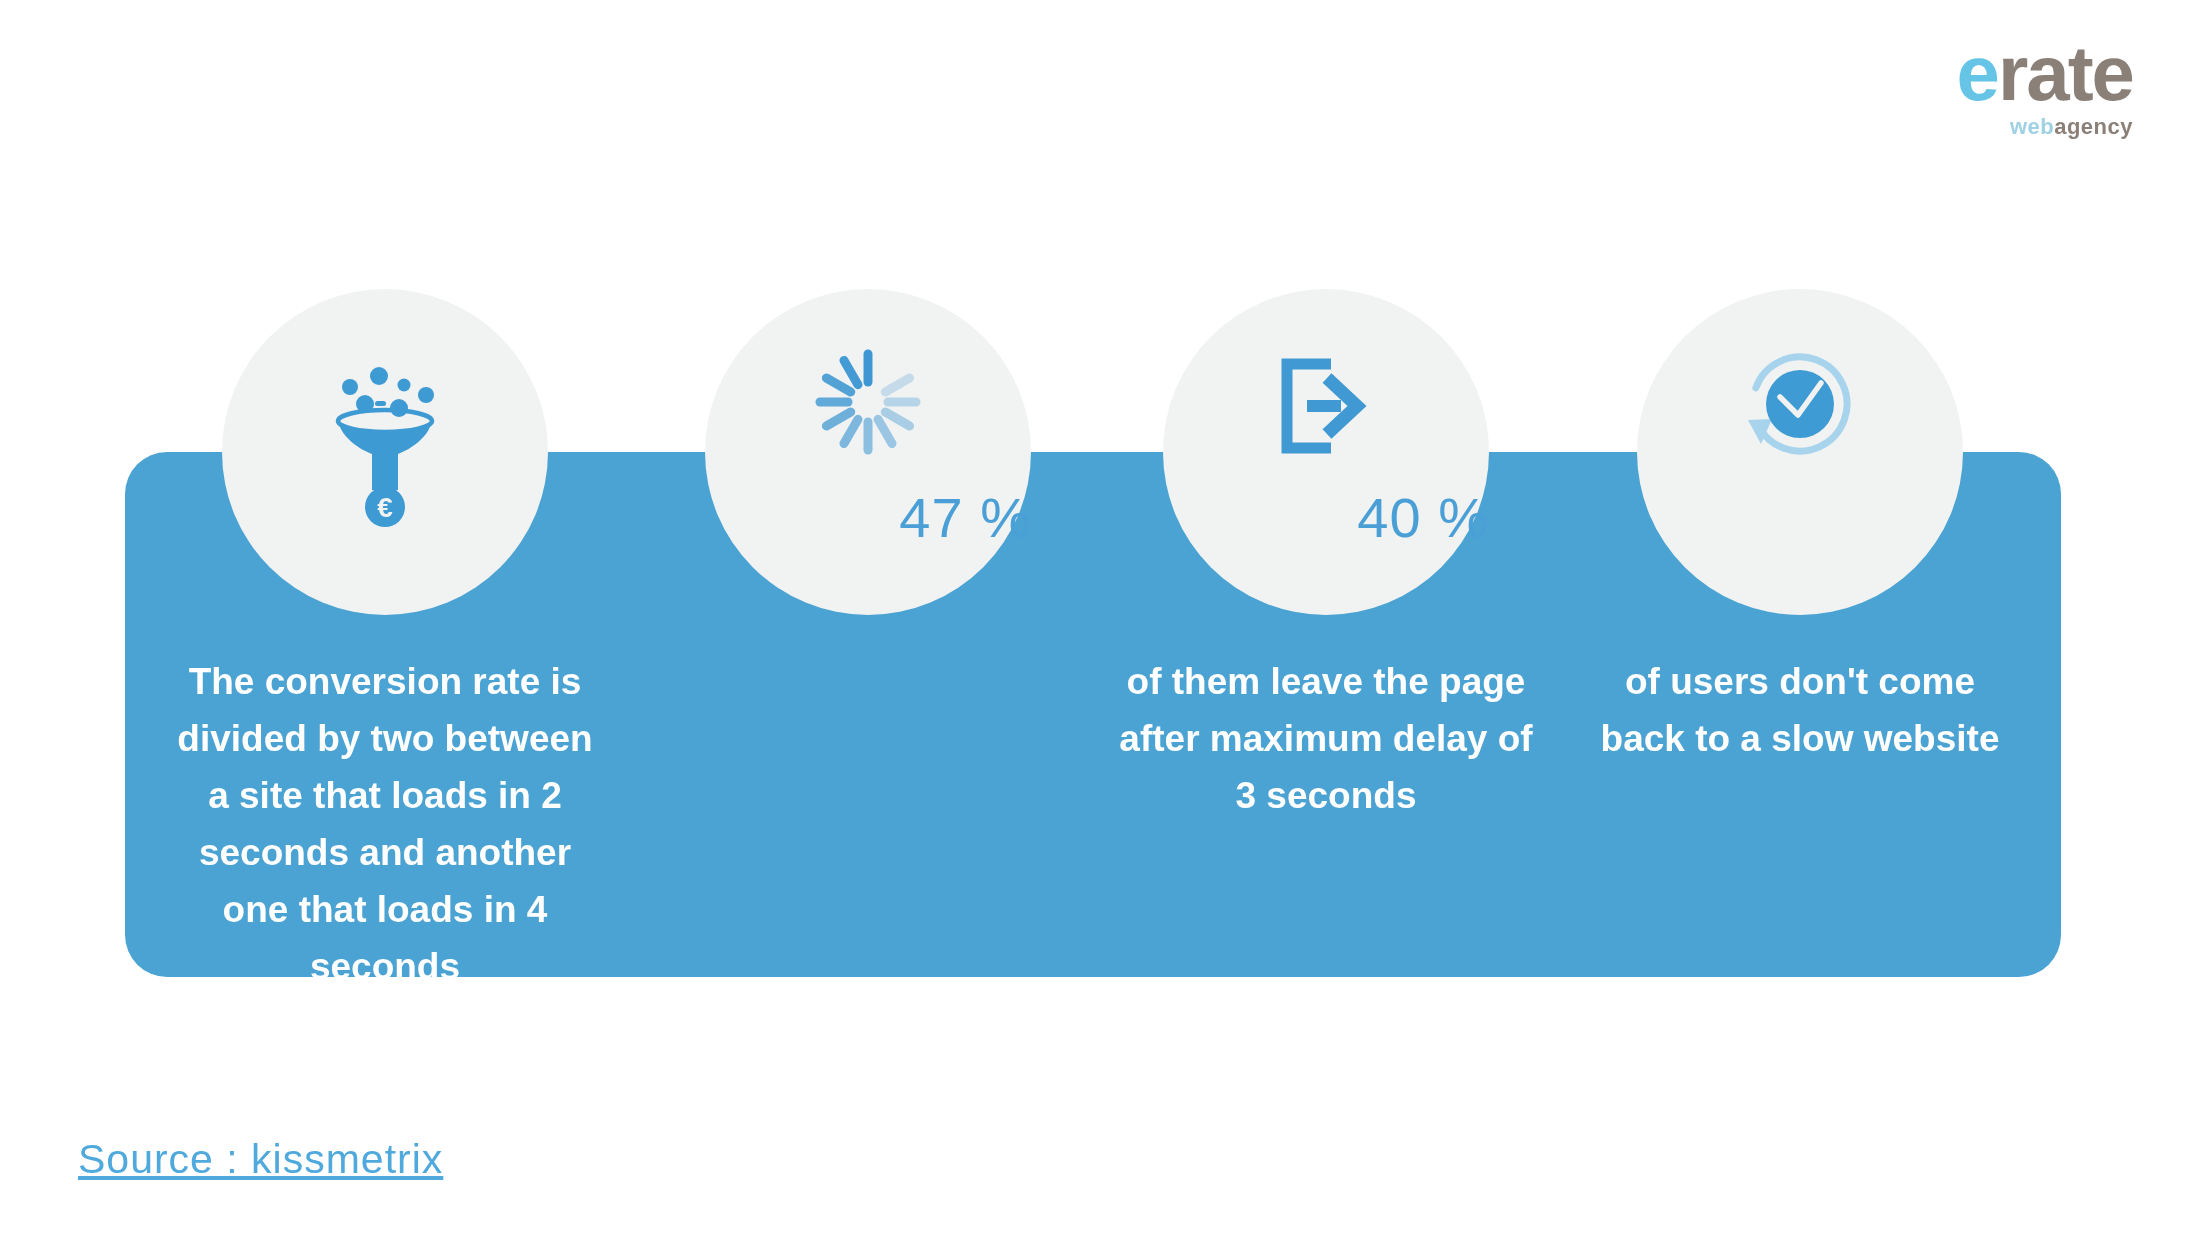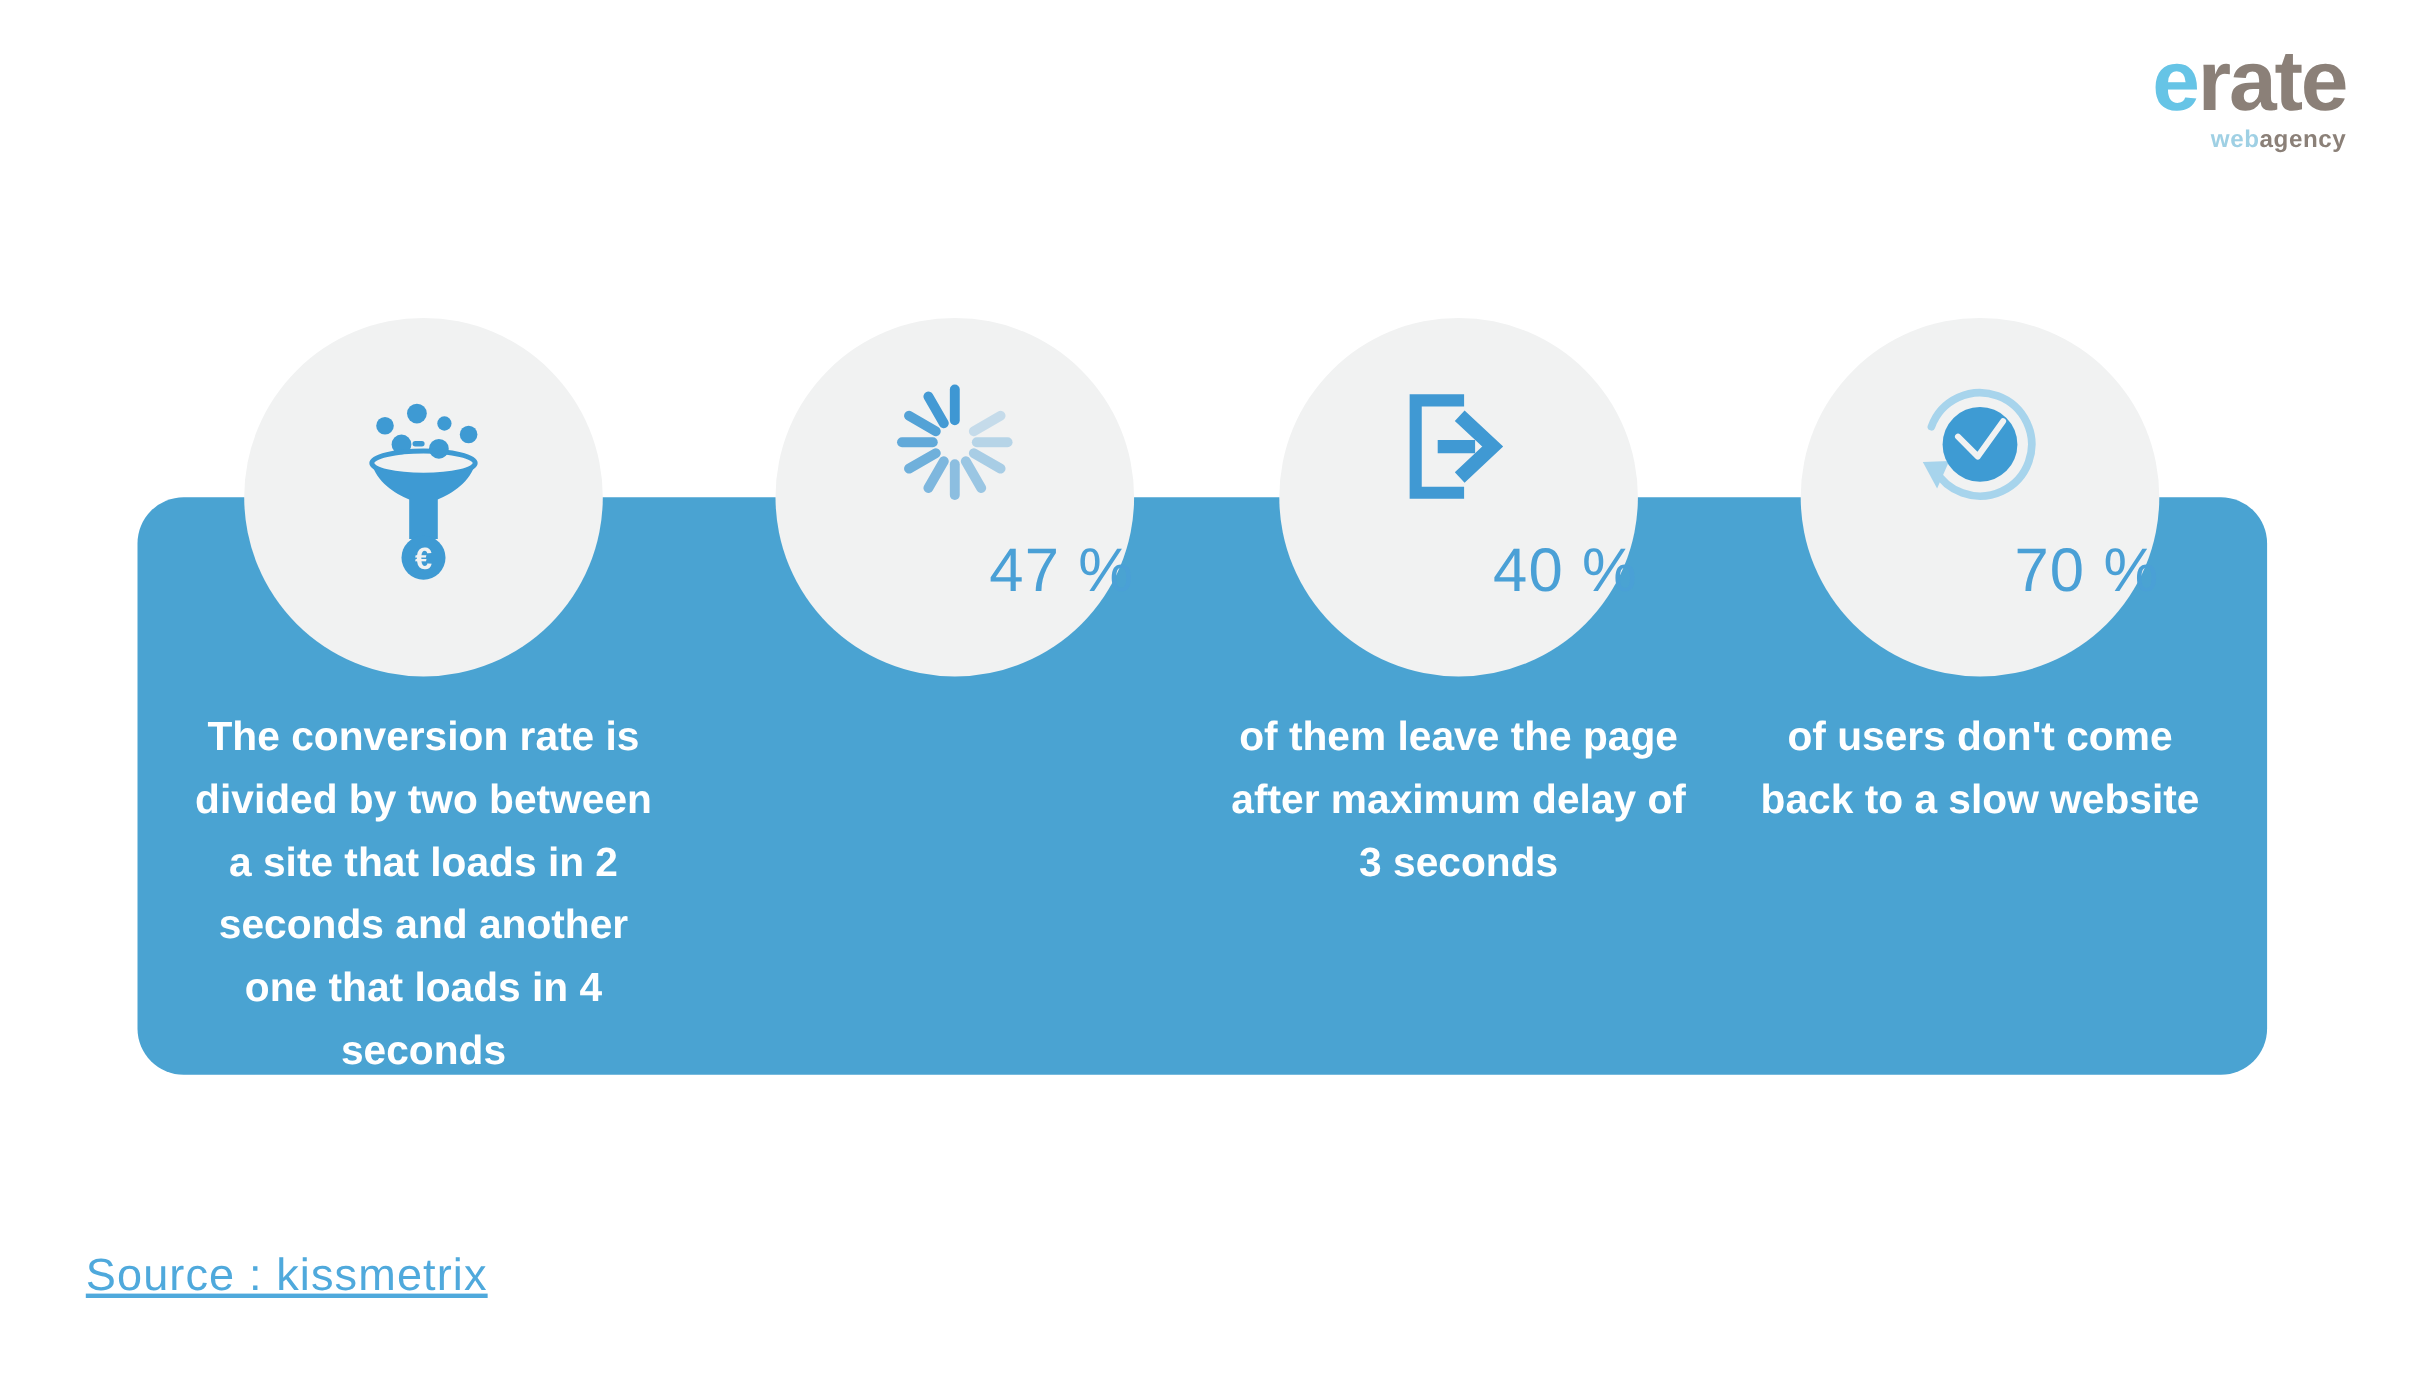--- a/index.html
+++ b/index.html
@@ -45,21 +45,21 @@
   .icon-clock{top:50px;}
 
   .percent{
     position:absolute;left:0;top:196px;width:100%;
     text-align:right;
     font-size:56px;font-weight:400;letter-spacing:1px;
     color:var(--percent-blue,#4AA0D6);
   }
 
   .caption{
-    margin-top:26px;
+    margin-top:38px;
     text-align:center;
     white-space:pre-line;
     font-size:37px;line-height:57px;font-weight:700;
     color:var(--text-white,#FFFFFF);
   }
 
   
   .source{
     position:absolute;left:78px;top:1136px;
     font-size:41px;letter-spacing:1px;
@@ -146,21 +146,20 @@
   </div>
 
   <div class="col col4">
     <div class="circle">
       <svg class="icon icon-clock" width="130" height="130" viewBox="0 0 130 130">
         <circle cx="65" cy="65" r="47" fill="none" stroke="#A7D4EC" stroke-width="7" stroke-dasharray="254 41" stroke-linecap="round" transform="rotate(200 65 65)"></circle>
         <polygon points="13,81 37,80 26,105" fill="#A7D4EC"></polygon>
         <circle cx="65" cy="65" r="34" fill="#3E9BD3"></circle>
         <path d="M 45,58 L 63,76 L 86,44" fill="none" stroke="#F1F2F2" stroke-width="5.5" stroke-linecap="round" stroke-linejoin="round"></path>
       </svg>
-      <div class="percent">70 %</div>
     </div>
     <div class="caption">of users don't come
 back to a slow website</div>
   </div>
 
   <div class="source">Source : kissmetrix</div>
 
 </div>
 
 </body></html>

